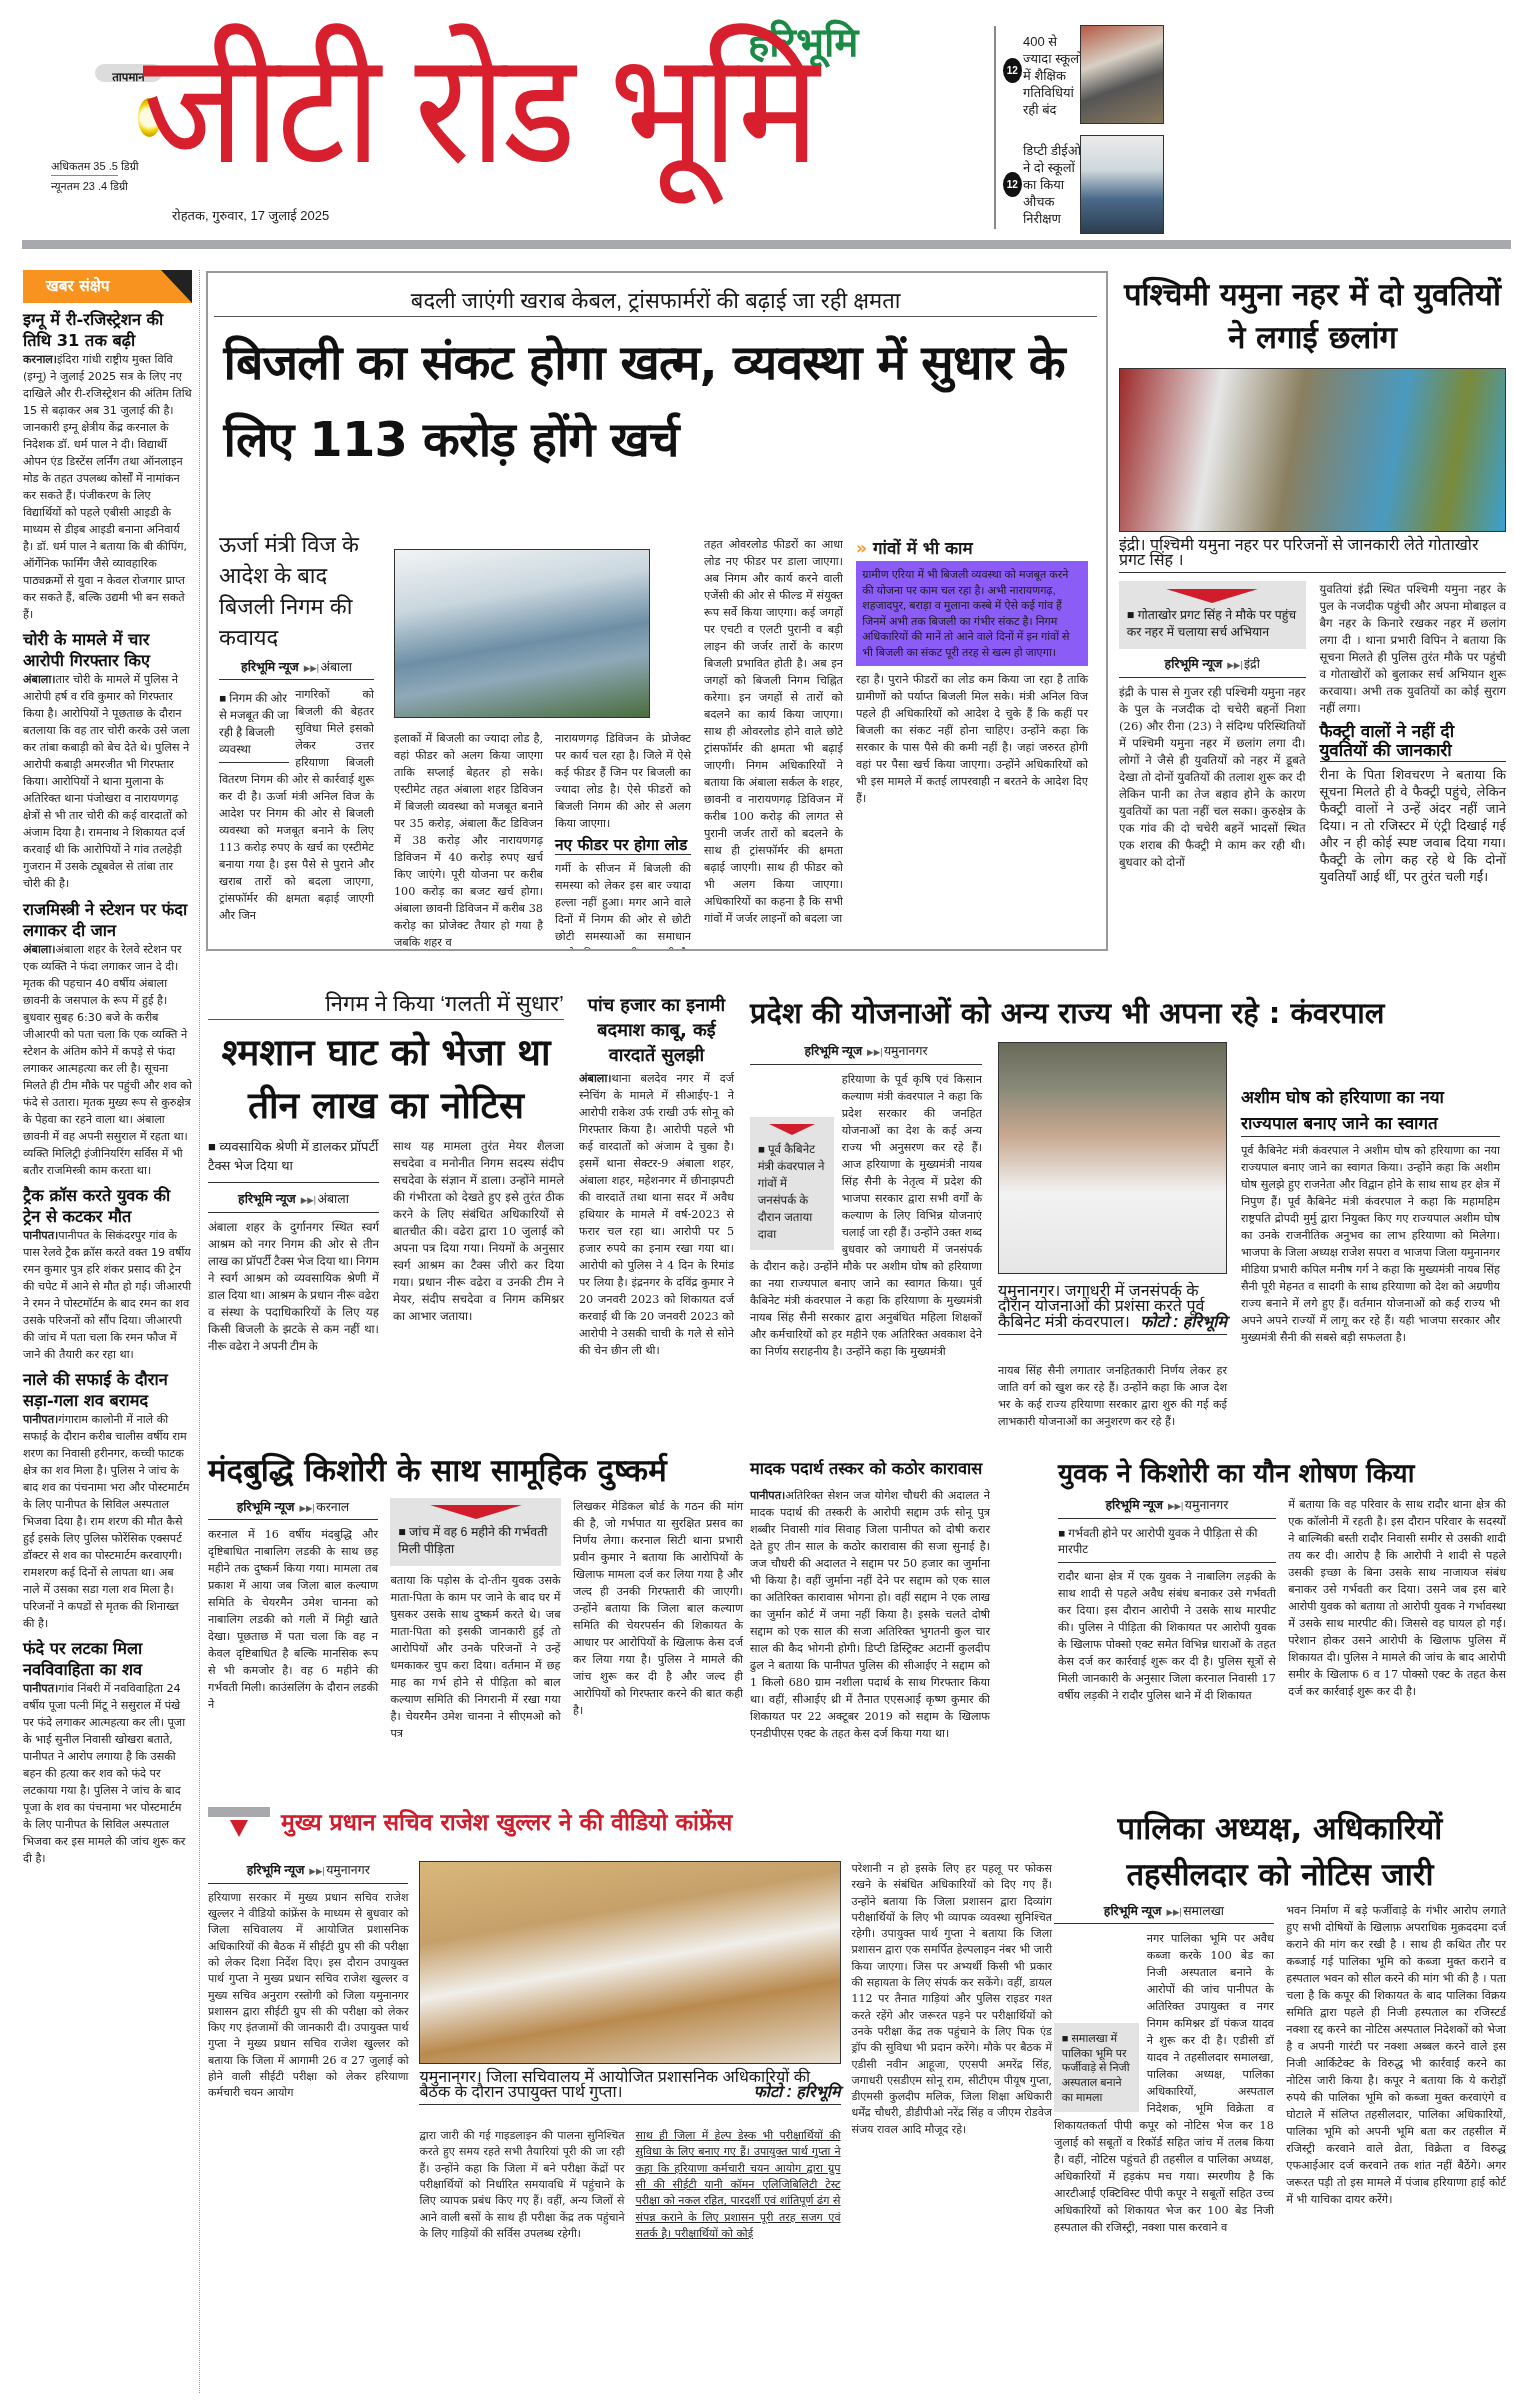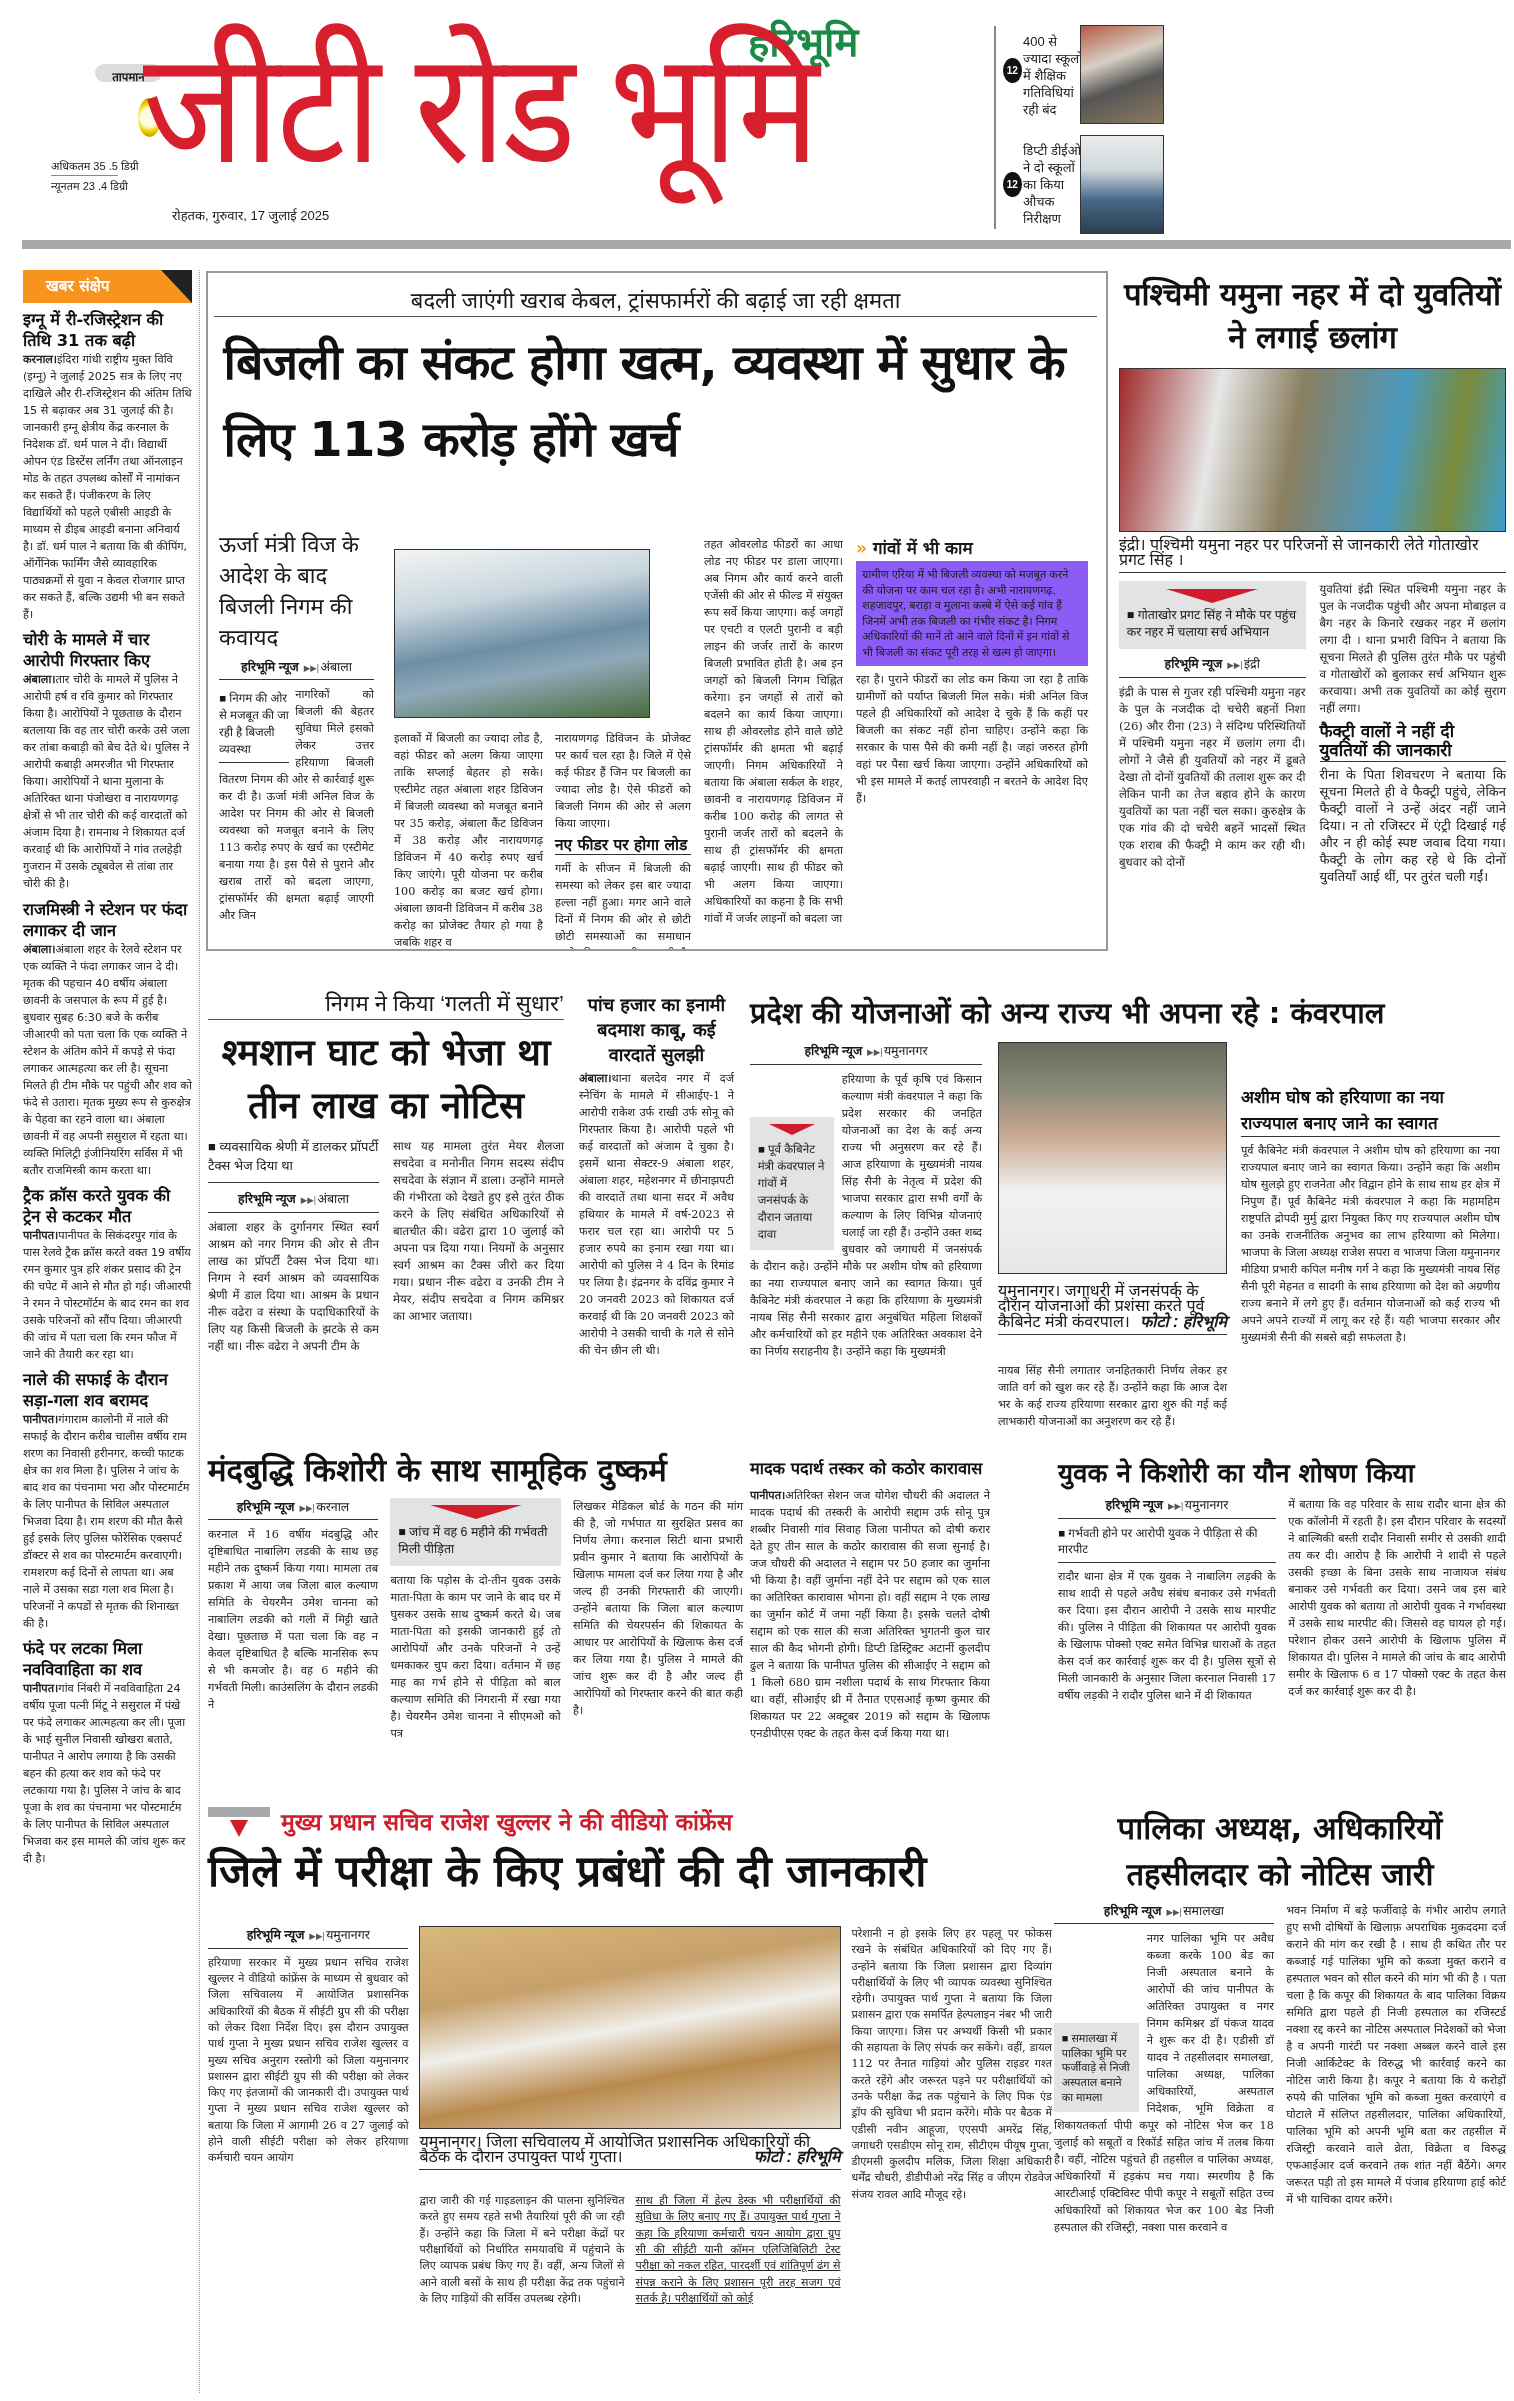--- a/index.html
+++ b/index.html
@@ -123,21 +123,21 @@
   </div>
 </div>
 
 <div class="abs" style="left:208px;top:988px;width:356px;height:434px;">
   <div style="font:22px/31px 'Liberation Sans',sans-serif;text-align:right;border-bottom:1.5px solid #555;">निगम ने किया ‘गलती में सुधार’</div>
   <div class="hl" style="font-size:37px;line-height:53px;text-align:center;margin:6.2px 0;">श्मशान घाट को भेजा था तीन लाख का नोटिस</div>
   <div style="display:flex;gap:14px;">
     <div style="flex:1;">
       <div style="font:13px/18.6px 'Liberation Sans',sans-serif;border-bottom:1.5px solid #333;padding-bottom:6.2px;">■ <span>व्यवसायिक श्रेणी में डालकर प्रॉपर्टी टैक्स भेज दिया था</span></div>
       <div class="byline" style="margin-top:7.7px;"><b>हरिभूमि न्यूज</b> <span class="arr">▶▶|</span><span>अंबाला</span></div>
-      <p class="body-txt" style="font-size:11.6px;line-height:17px;">अंबाला शहर के दुर्गानगर स्थित स्वर्ग आश्रम को नगर निगम की ओर से तीन लाख का प्रॉपर्टी टैक्स भेज दिया था। निगम ने स्वर्ग आश्रम को व्यवसायिक श्रेणी में डाल दिया था। आश्रम के प्रधान नीरू वढेरा व संस्था के पदाधिकारियों के लिए यह किसी बिजली के झटके से कम नहीं था। नीरू वढेरा ने अपनी टीम के</p>
+      <p class="body-txt" style="font-size:11.6px;line-height:17px;font-family:Liberation Serif, serif;">अंबाला शहर के दुर्गानगर स्थित स्वर्ग आश्रम को नगर निगम की ओर से तीन लाख का प्रॉपर्टी टैक्स भेज दिया था। निगम ने स्वर्ग आश्रम को व्यवसायिक श्रेणी में डाल दिया था। आश्रम के प्रधान नीरू वढेरा व संस्था के पदाधिकारियों के लिए यह किसी बिजली के झटके से कम नहीं था। नीरू वढेरा ने अपनी टीम के</p>
     </div>
     <p class="body-txt" style="flex:1;font-size:11.6px;line-height:17px;">साथ यह मामला तुरंत मेयर शैलजा सचदेवा व मनोनीत निगम सदस्य संदीप सचदेवा के संज्ञान में डाला। उन्होंने मामले की गंभीरता को देखते हुए इसे तुरंत ठीक करने के लिए संबंधित अधिकारियों से बातचीत की। वढेरा द्वारा 10 जुलाई को अपना पत्र दिया गया। नियमों के अनुसार स्वर्ग आश्रम का टैक्स जीरो कर दिया गया। प्रधान नीरू वढेरा व उनकी टीम ने मेयर, संदीप सचदेवा व निगम कमिश्नर का आभार जताया।</p>
   </div>
 </div>
 
 <div class="abs" style="left:579px;top:992px;width:155px;height:434px;">
   <div class="hl" style="font-size:18px;line-height:25px;text-align:center;">पांच हजार का इनामी बदमाश काबू, कई वारदातें सुलझी</div>
   <p class="body-txt" style="font-size:11.2px;line-height:17px;margin-top:3.1px;"><b>अंबाला।</b><span>थाना बलदेव नगर में दर्ज स्नेचिंग के मामले में सीआईए-1 ने आरोपी राकेश उर्फ राखी उर्फ सोनू को गिरफ्तार किया है। आरोपी पहले भी कई वारदातों को अंजाम दे चुका है। इसमें थाना सेक्टर-9 अंबाला शहर, अंबाला शहर, महेशनगर में छीनाझपटी की वारदातें तथा थाना सदर में अवैध हथियार के मामले में वर्ष-2023 से फरार चल रहा था। आरोपी पर 5 हजार रुपये का इनाम रखा गया था। आरोपी को पुलिस ने 4 दिन के रिमांड पर लिया है। इंद्रनगर के दविंद्र कुमार ने 20 जनवरी 2023 को शिकायत दर्ज करवाई थी कि 20 जनवरी 2023 को आरोपी ने उसकी चाची के गले से सोने की चेन छीन ली थी।</span></p>
 </div>
 
@@ -190,21 +190,20 @@
 </div>
 
 <div class="abs" style="left:208px;top:1805px;width:844px;height:589px;">
   <div style="display:flex;align-items:center;gap:11px;">
     <div style="width:62px;">
       <div style="height:9.3px;background:#a7a9ac;"></div>
       <div style="width:0;height:0;margin:3.1px auto 0;border-left:9.3px solid transparent;border-right:9.3px solid transparent;border-top:17px solid #d11c2b;"></div>
     </div>
     <div style="font:bold 23px/34px 'DejaVu Sans',sans-serif;color:#d11c2b;">मुख्य प्रधान सचिव राजेश खुल्लर ने की वीडियो कांफ्रेंस</div>
   </div>
-  <div class="hl" style="font-size:43px;line-height:65px;">जिले में परीक्षा के किए प्रबंधों की दी जानकारी</div>
   <div style="display:flex;gap:11px;margin-top:22px;">
     <div style="flex:1;">
       <div class="byline"><b>हरिभूमि न्यूज</b> <span class="arr">▶▶|</span><span>यमुनानगर</span></div>
       <p class="body-txt" style="font-size:11px;line-height:16.3px;">हरियाणा सरकार में मुख्य प्रधान सचिव राजेश खुल्लर ने वीडियो कांफ्रेंस के माध्यम से बुधवार को जिला सचिवालय में आयोजित प्रशासनिक अधिकारियों की बैठक में सीईटी ग्रुप सी की परीक्षा को लेकर दिशा निर्देश दिए। इस दौरान उपायुक्त पार्थ गुप्ता ने मुख्य प्रधान सचिव राजेश खुल्लर व मुख्य सचिव अनुराग रस्तोगी को जिला यमुनानगर प्रशासन द्वारा सीईटी ग्रुप सी की परीक्षा को लेकर किए गए इंतजामों की जानकारी दी। उपायुक्त पार्थ गुप्ता ने मुख्य प्रधान सचिव राजेश खुल्लर को बताया कि जिला में आगामी 26 व 27 जुलाई को होने वाली सीईटी परीक्षा को लेकर हरियाणा कर्मचारी चयन आयोग</p>
     </div>
     <div style="flex:2.1;">
       <div class="photo" style="height:203px;background:linear-gradient(170deg,#d9b77a 0%,#c6a06a 30%,#f1efea 50%,#b98a4e 70%,#e8e0d2 100%);"></div>
       <div class="caption"><span>यमुनानगर। जिला सचिवालय में आयोजित प्रशासनिक अधिकारियों की बैठक के दौरान उपायुक्त पार्थ गुप्ता।</span> <i style="float:right;font-weight:bold;">फोटो : हरिभूमि</i></div>
       <div style="display:flex;gap:11px;margin-top:23px;">
         <p class="body-txt" style="flex:1;font-size:11px;line-height:16.3px;">द्वारा जारी की गई गाइडलाइन की पालना सुनिश्चित करते हुए समय रहते सभी तैयारियां पूरी की जा रही हैं। उन्होंने कहा कि जिला में बने परीक्षा केंद्रों पर परीक्षार्थियों को निर्धारित समयावधि में पहुंचाने के लिए व्यापक प्रबंध किए गए हैं। वहीं, अन्य जिलों से आने वाली बसों के साथ ही परीक्षा केंद्र तक पहुंचाने के लिए गाड़ियों की सर्विस उपलब्ध रहेगी।</p>

